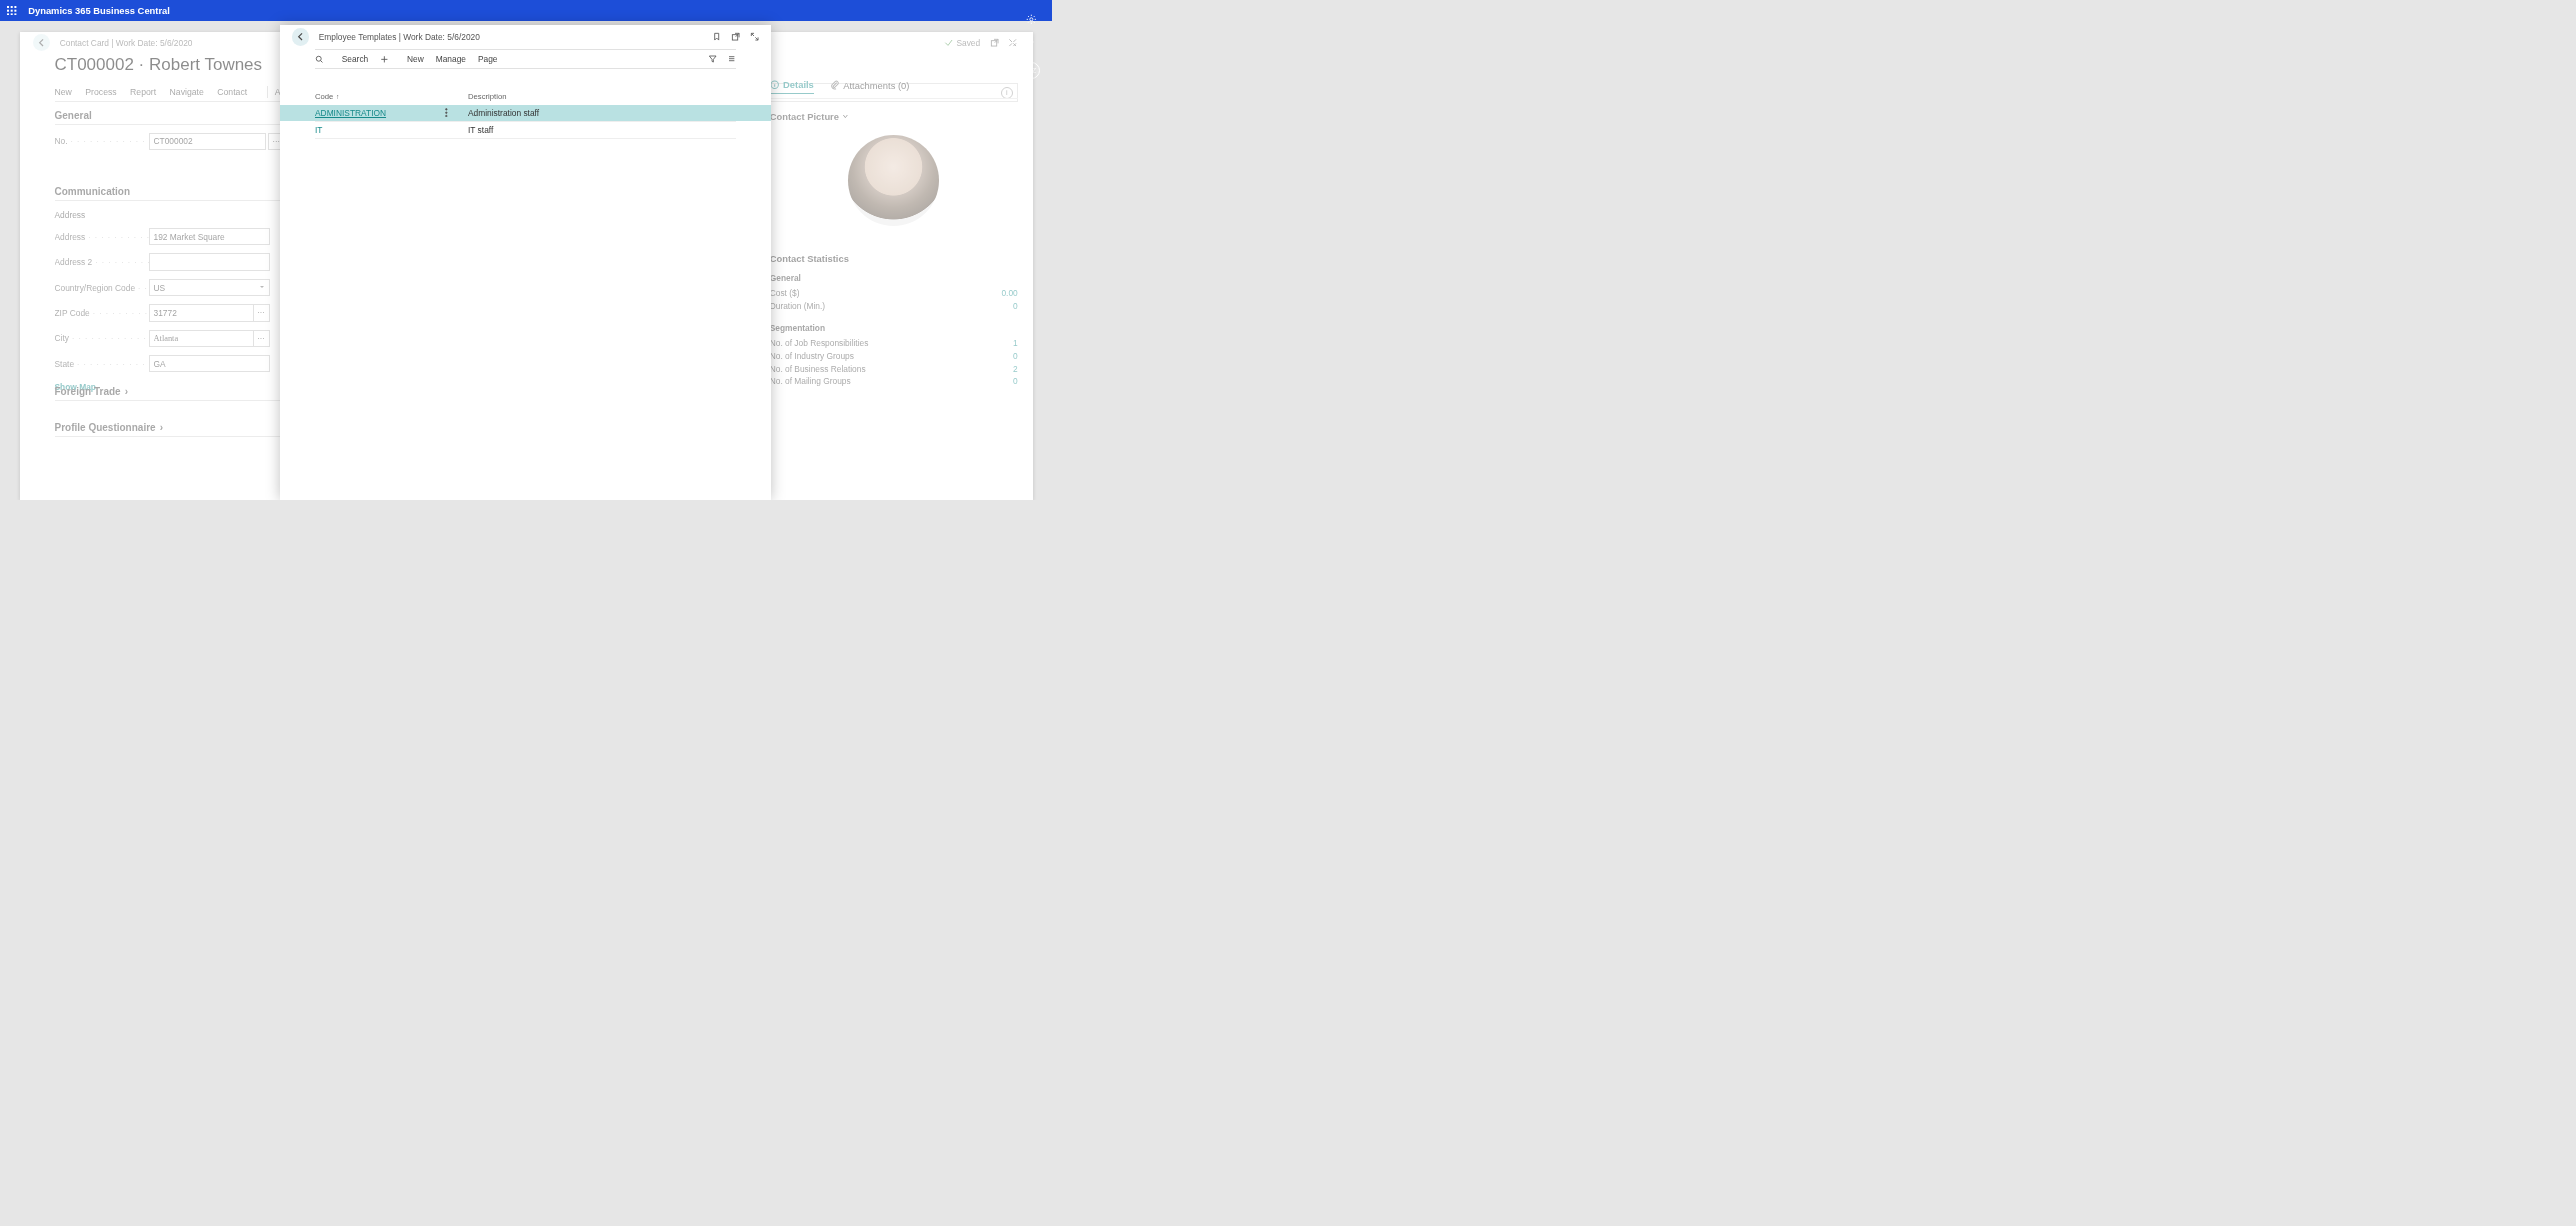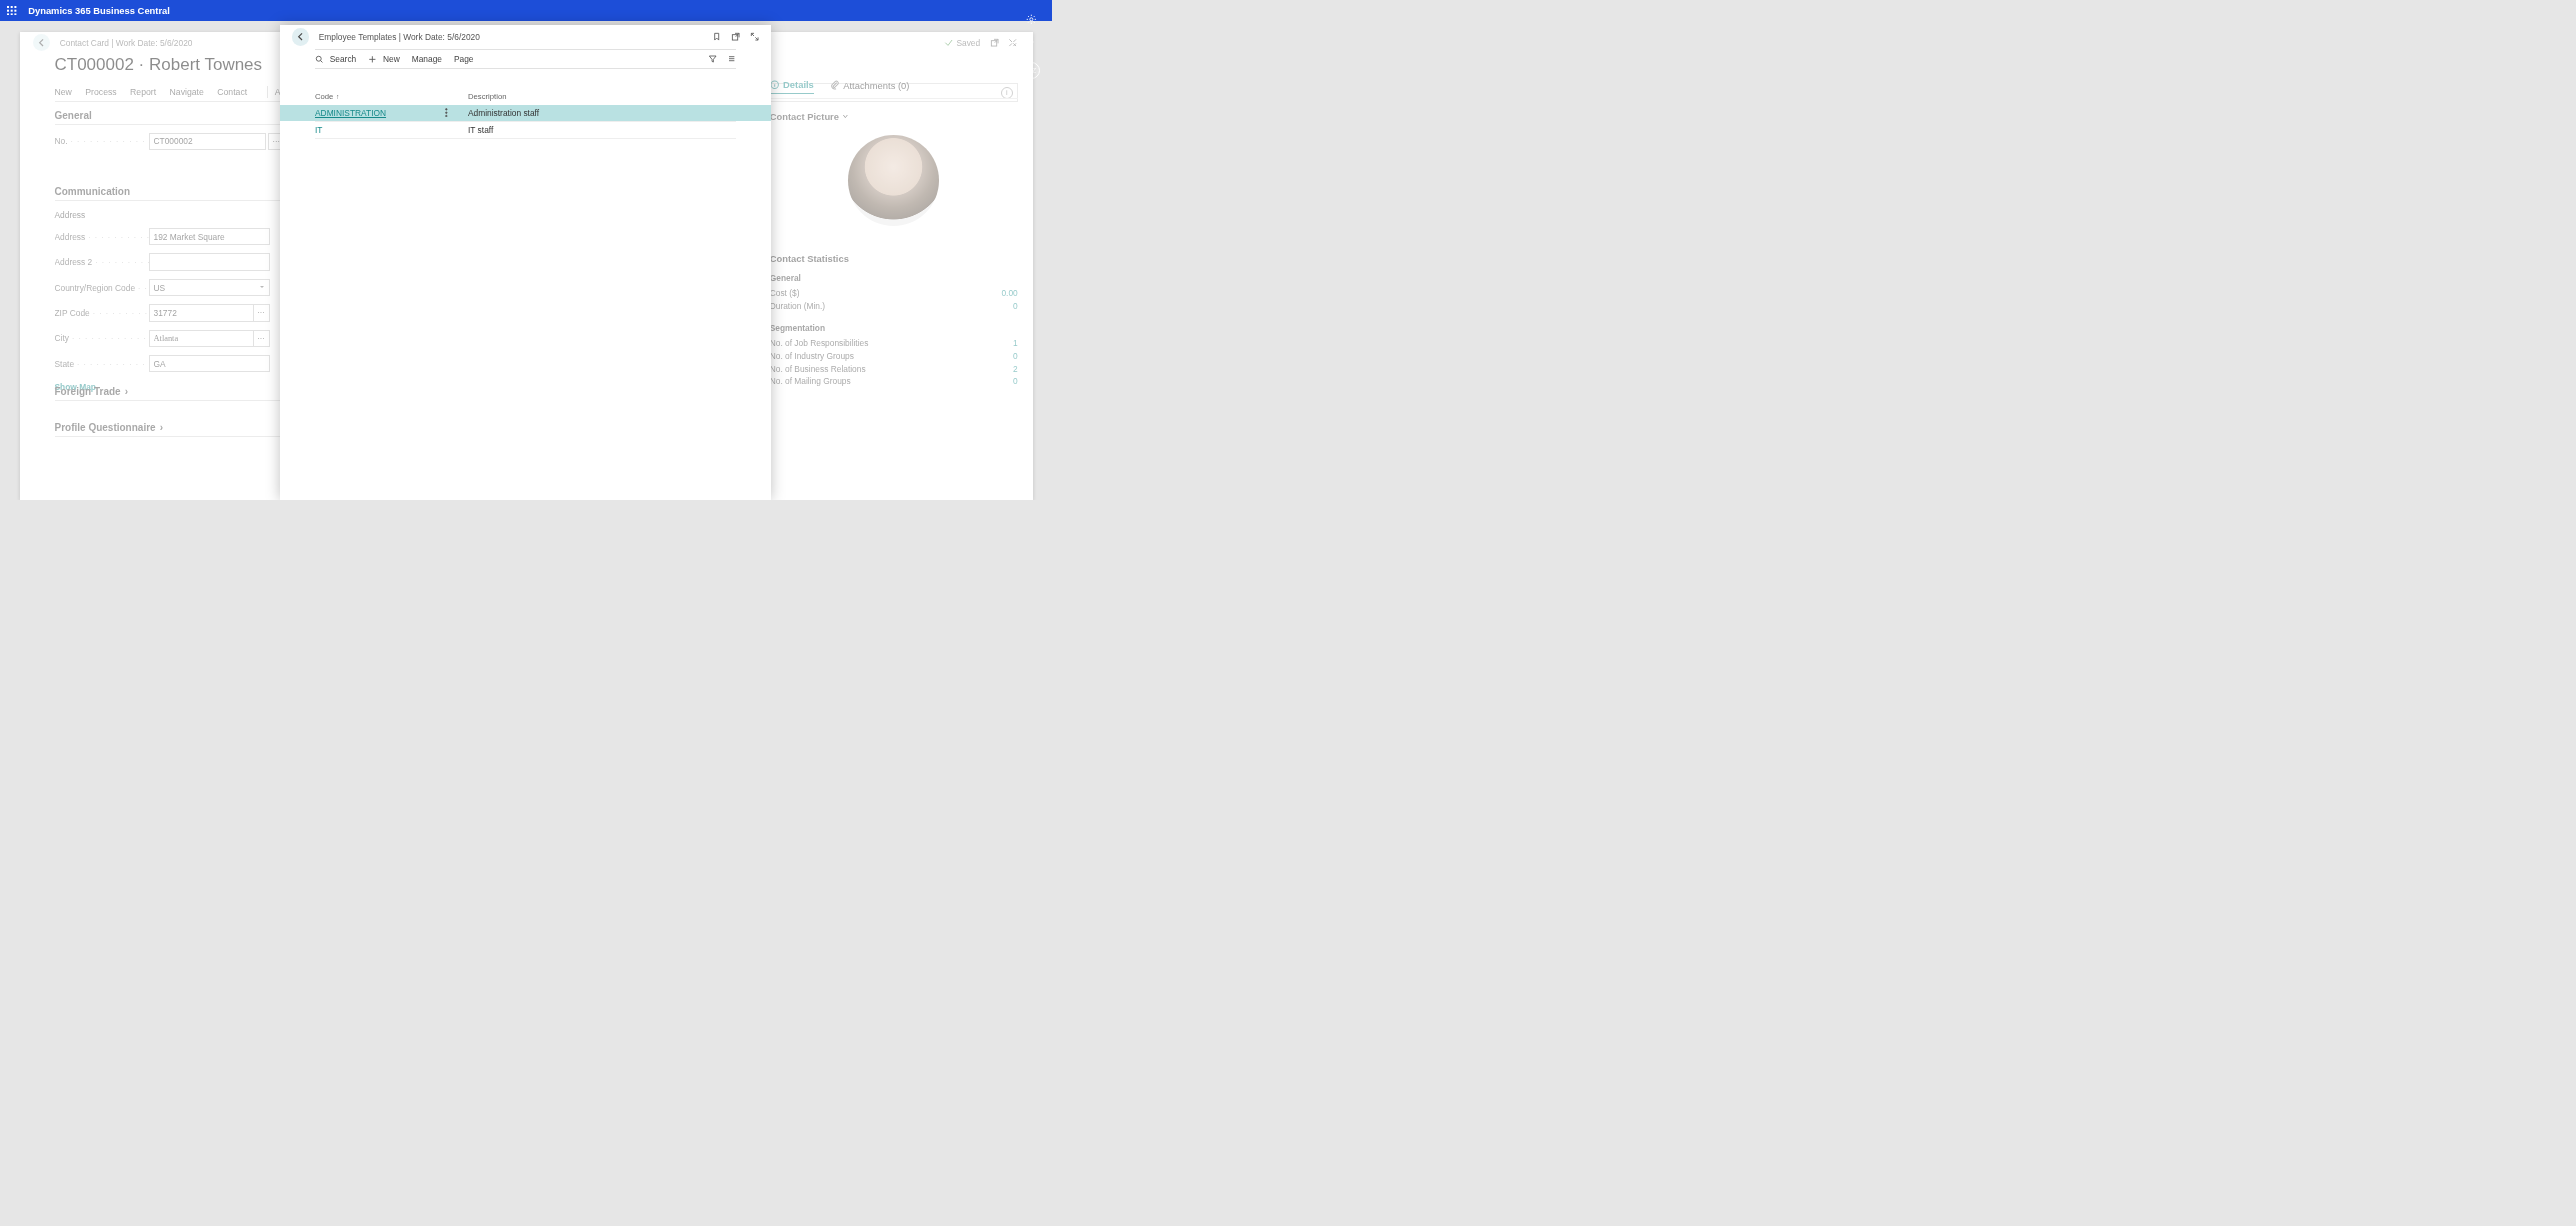--- a/index.html
+++ b/index.html
@@ -72,21 +72,21 @@
 
   
   .modal { position:absolute; top:25px; left:280px; width:491px; bottom:0; background:#fff; box-shadow: 0 0 13.4px rgba(0,0,0,.25); z-index:100; }
   .modal-hdr { height:24px; display:flex; align-items:center; justify-content:space-between; padding:0 12px;}
   .modal-hdr-left { display:flex; align-items:center; gap:9.4px; color:#555; font-size:8.4px;}
   .modal-hdr-right { display:flex; gap:9.4px; }
   .modal-hdr-right svg { stroke:#5b5b5b; fill:none; stroke-width:1.3; width:9.4px; height:9.4px; cursor:pointer;}
 
   .modal-toolbar { height:20px; margin:0 35px; border-top:0.7px solid #e1e1e1; border-bottom:0.7px solid #e1e1e1; display:flex; align-items:center; justify-content:space-between;}
   .modal-toolbar-left { display:flex; align-items:center; gap:12px; font-size:8.4px; color:#444;}
-  .modal-toolbar-left .titem { display:flex; align-items:center; gap:6px; cursor:pointer;}
+  .modal-toolbar-left .titem { display:flex; align-items:center; gap:18px; cursor:pointer;}
   .modal-toolbar-left svg { stroke:#555; fill:none; stroke-width:1.4; width:8.7px; height:8.7px;}
   .modal-toolbar-right { display:flex; gap:9.4px; }
   .modal-toolbar-right svg { stroke:#5b5b5b; fill:none; stroke-width:1.3; width:9.4px; height:9.4px; cursor:pointer;}
 
   .grid { margin:16px 35px; }
   .grid-head { display:flex; font-size:7.7px; color:#666; padding:6.7px 0 4px; }
   .col-code { width:153px; display:flex; align-items:center; gap:2.7px;}
   .col-desc { flex:1; }
   .sort-ind { font-size:6.7px;}
   .grid-row { display:flex; align-items:center; height:17px; border-bottom:0.7px solid #eee; font-size:8.4px; position:relative; padding-left:0;}

